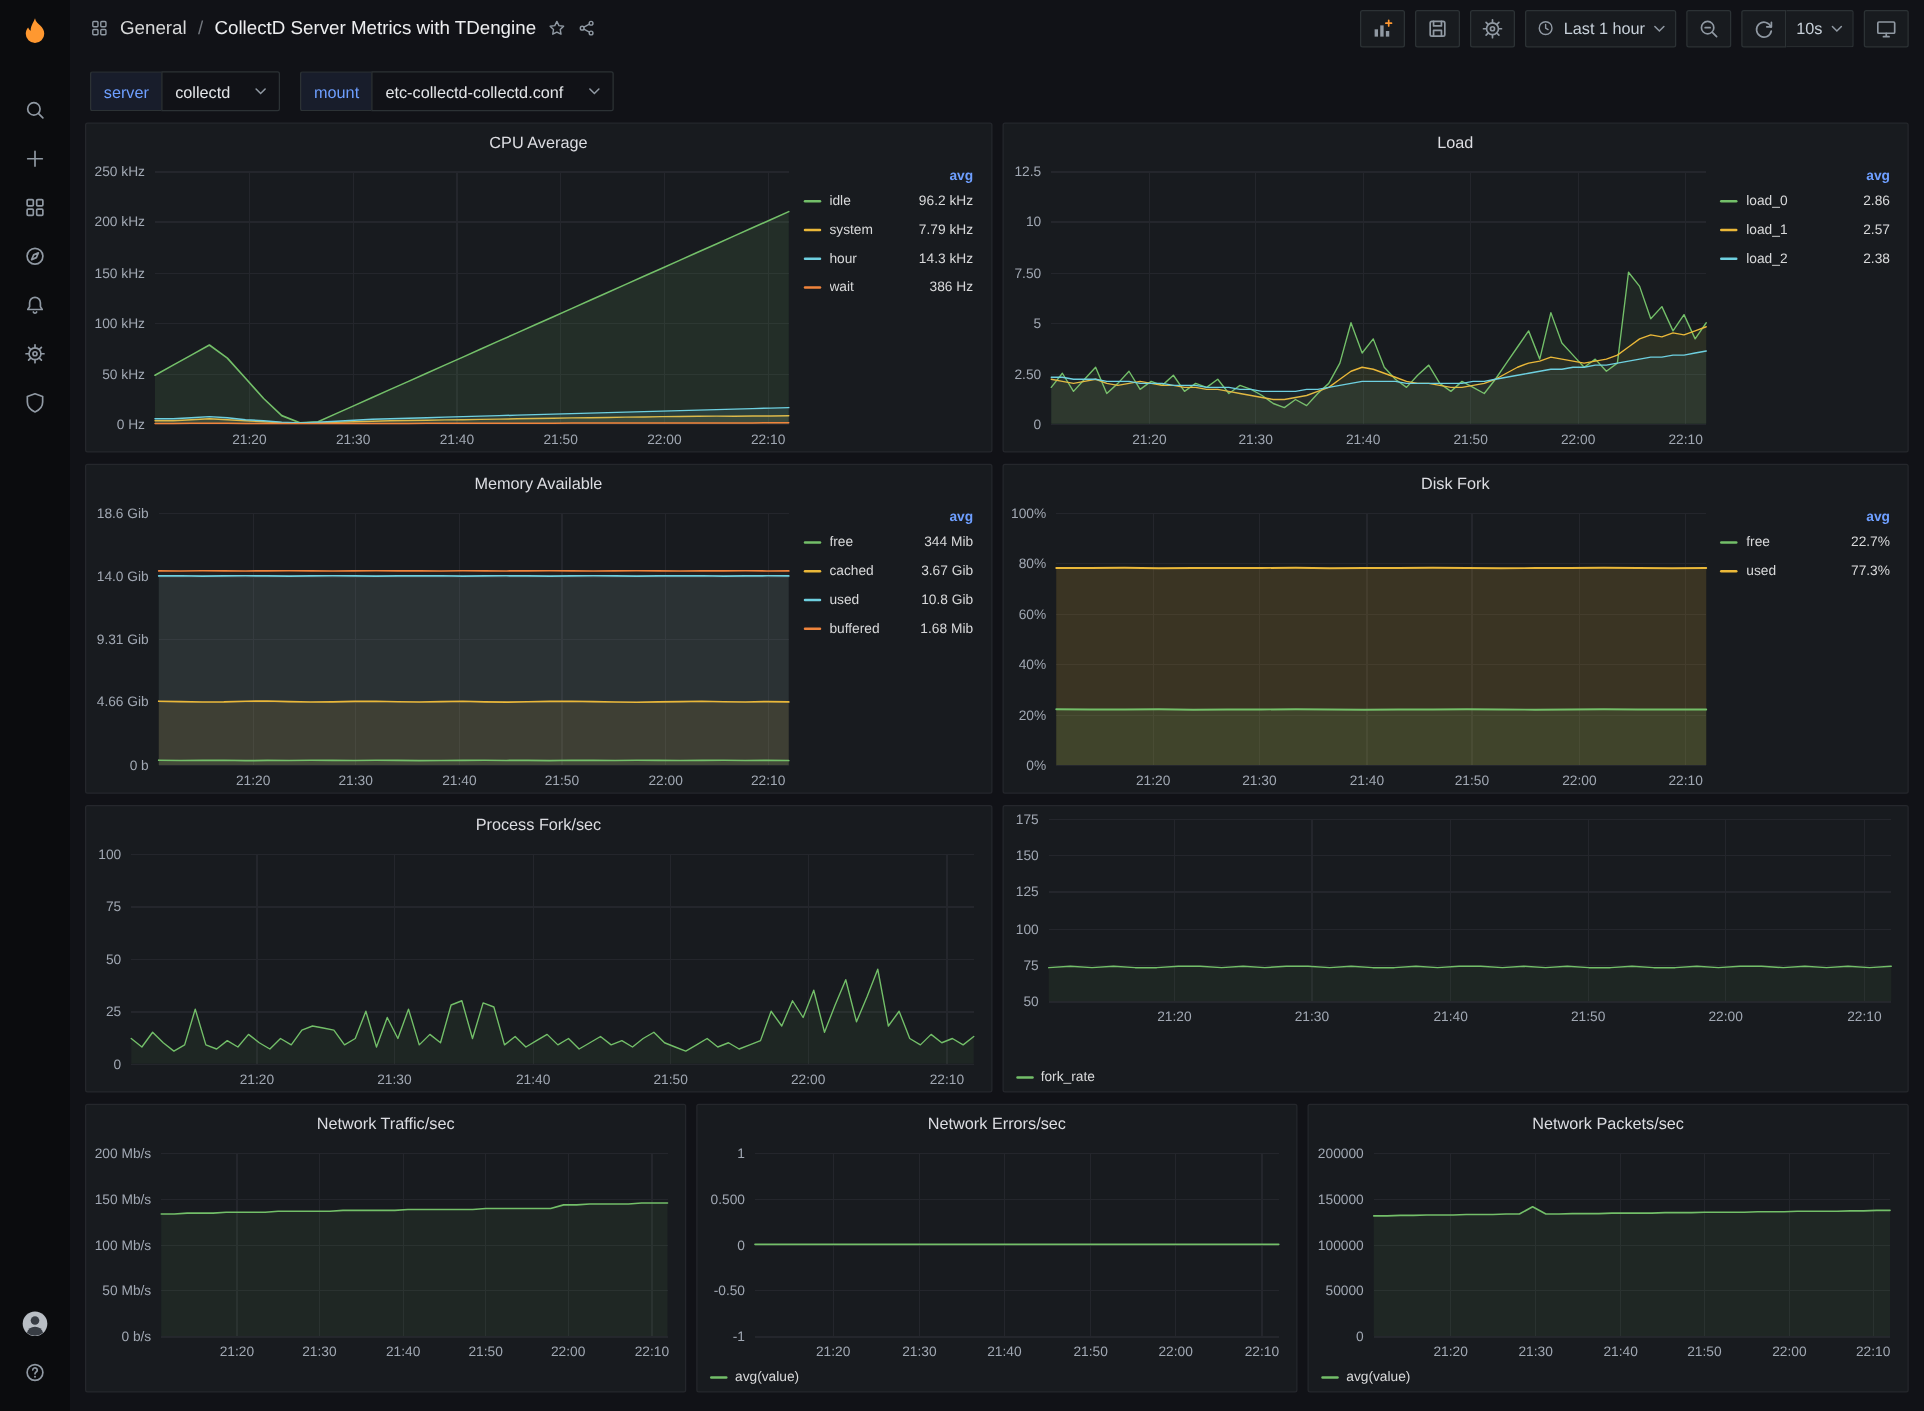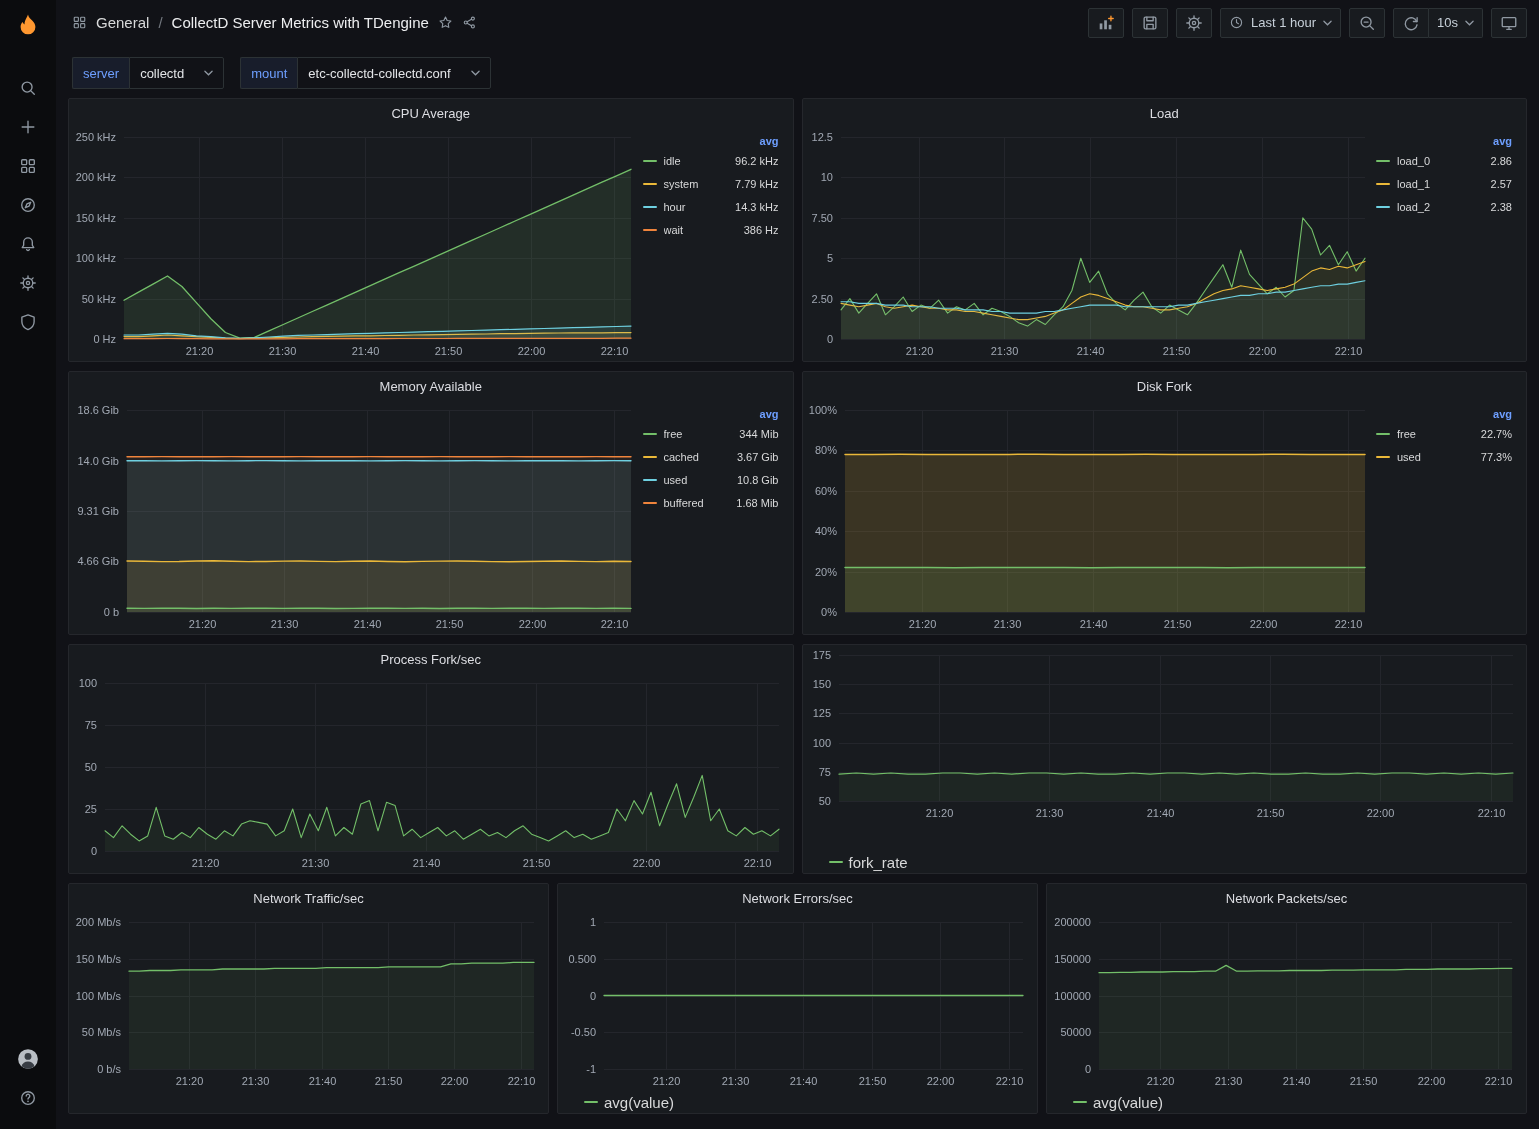--- a/index.html
+++ b/index.html
@@ -46,21 +46,21 @@
   .pbody{flex:1;display:flex;min-height:0;padding-right:4px}
   .chart{flex:1;position:relative;min-width:0}
   .chart svg{position:absolute;left:0;top:0}
   .lgr{width:148px;padding:5px 10px 0 2px;flex-shrink:0;overflow:hidden}
   .lg-row{display:flex;align-items:center;height:23px;font-size:11px}
   .lg-head{height:17px}
   .lg-swatch{width:14px;height:2px;border-radius:1px;margin-right:7px;flex-shrink:0}
   .lg-name{flex:1;color:#d8d9da;cursor:pointer;overflow:hidden;white-space:nowrap}
   .lg-val{margin-left:6px;color:#d8d9da;white-space:nowrap}
   .lg-avg{color:#6e9fff;font-weight:700}
-  .blg{display:flex;align-items:center;gap:18px;height:22px;padding-left:26px;font-size:15px;flex-shrink:0}
+  .blg{display:flex;align-items:center;gap:18px;height:22px;padding-left:10px;font-size:11px;flex-shrink:0}
   .bitem{display:flex;align-items:center;cursor:pointer;color:#d8d9da}
   .bitem .lg-swatch{margin-right:6px}
 </style>
 </head>
 <body>
 
 <div id="app">
 
   <aside id="sidebar">
     <div class="sb-top">

